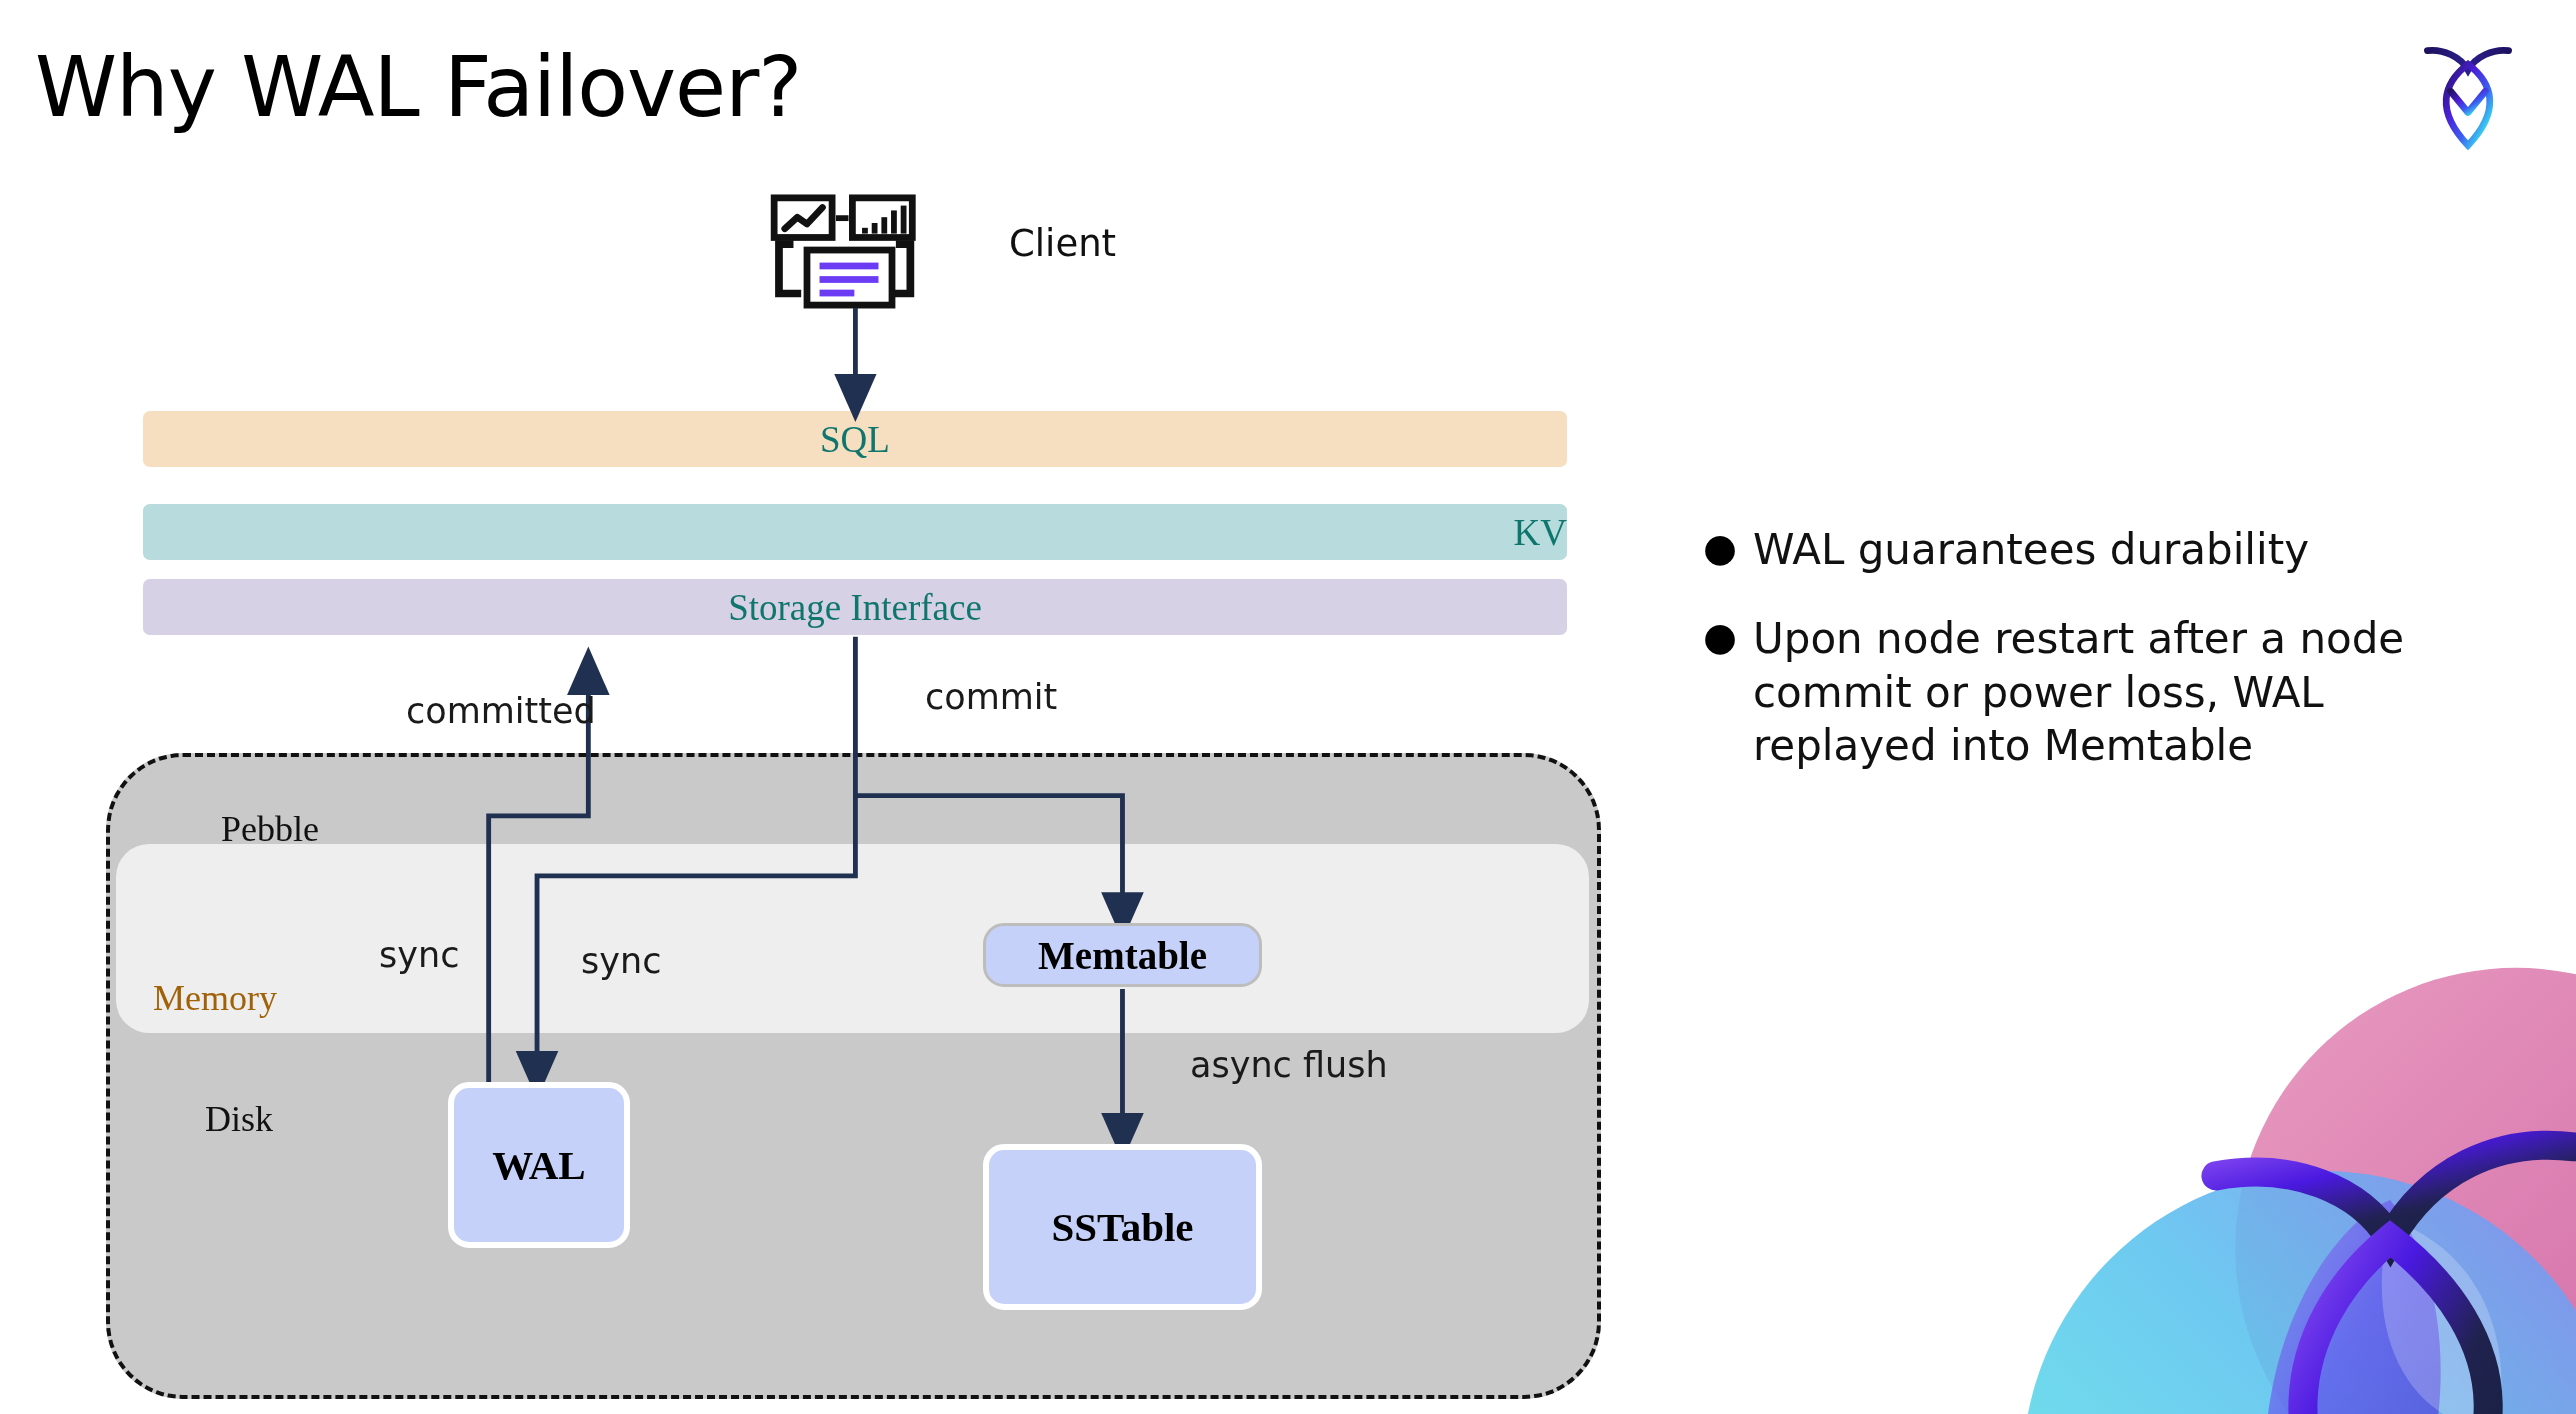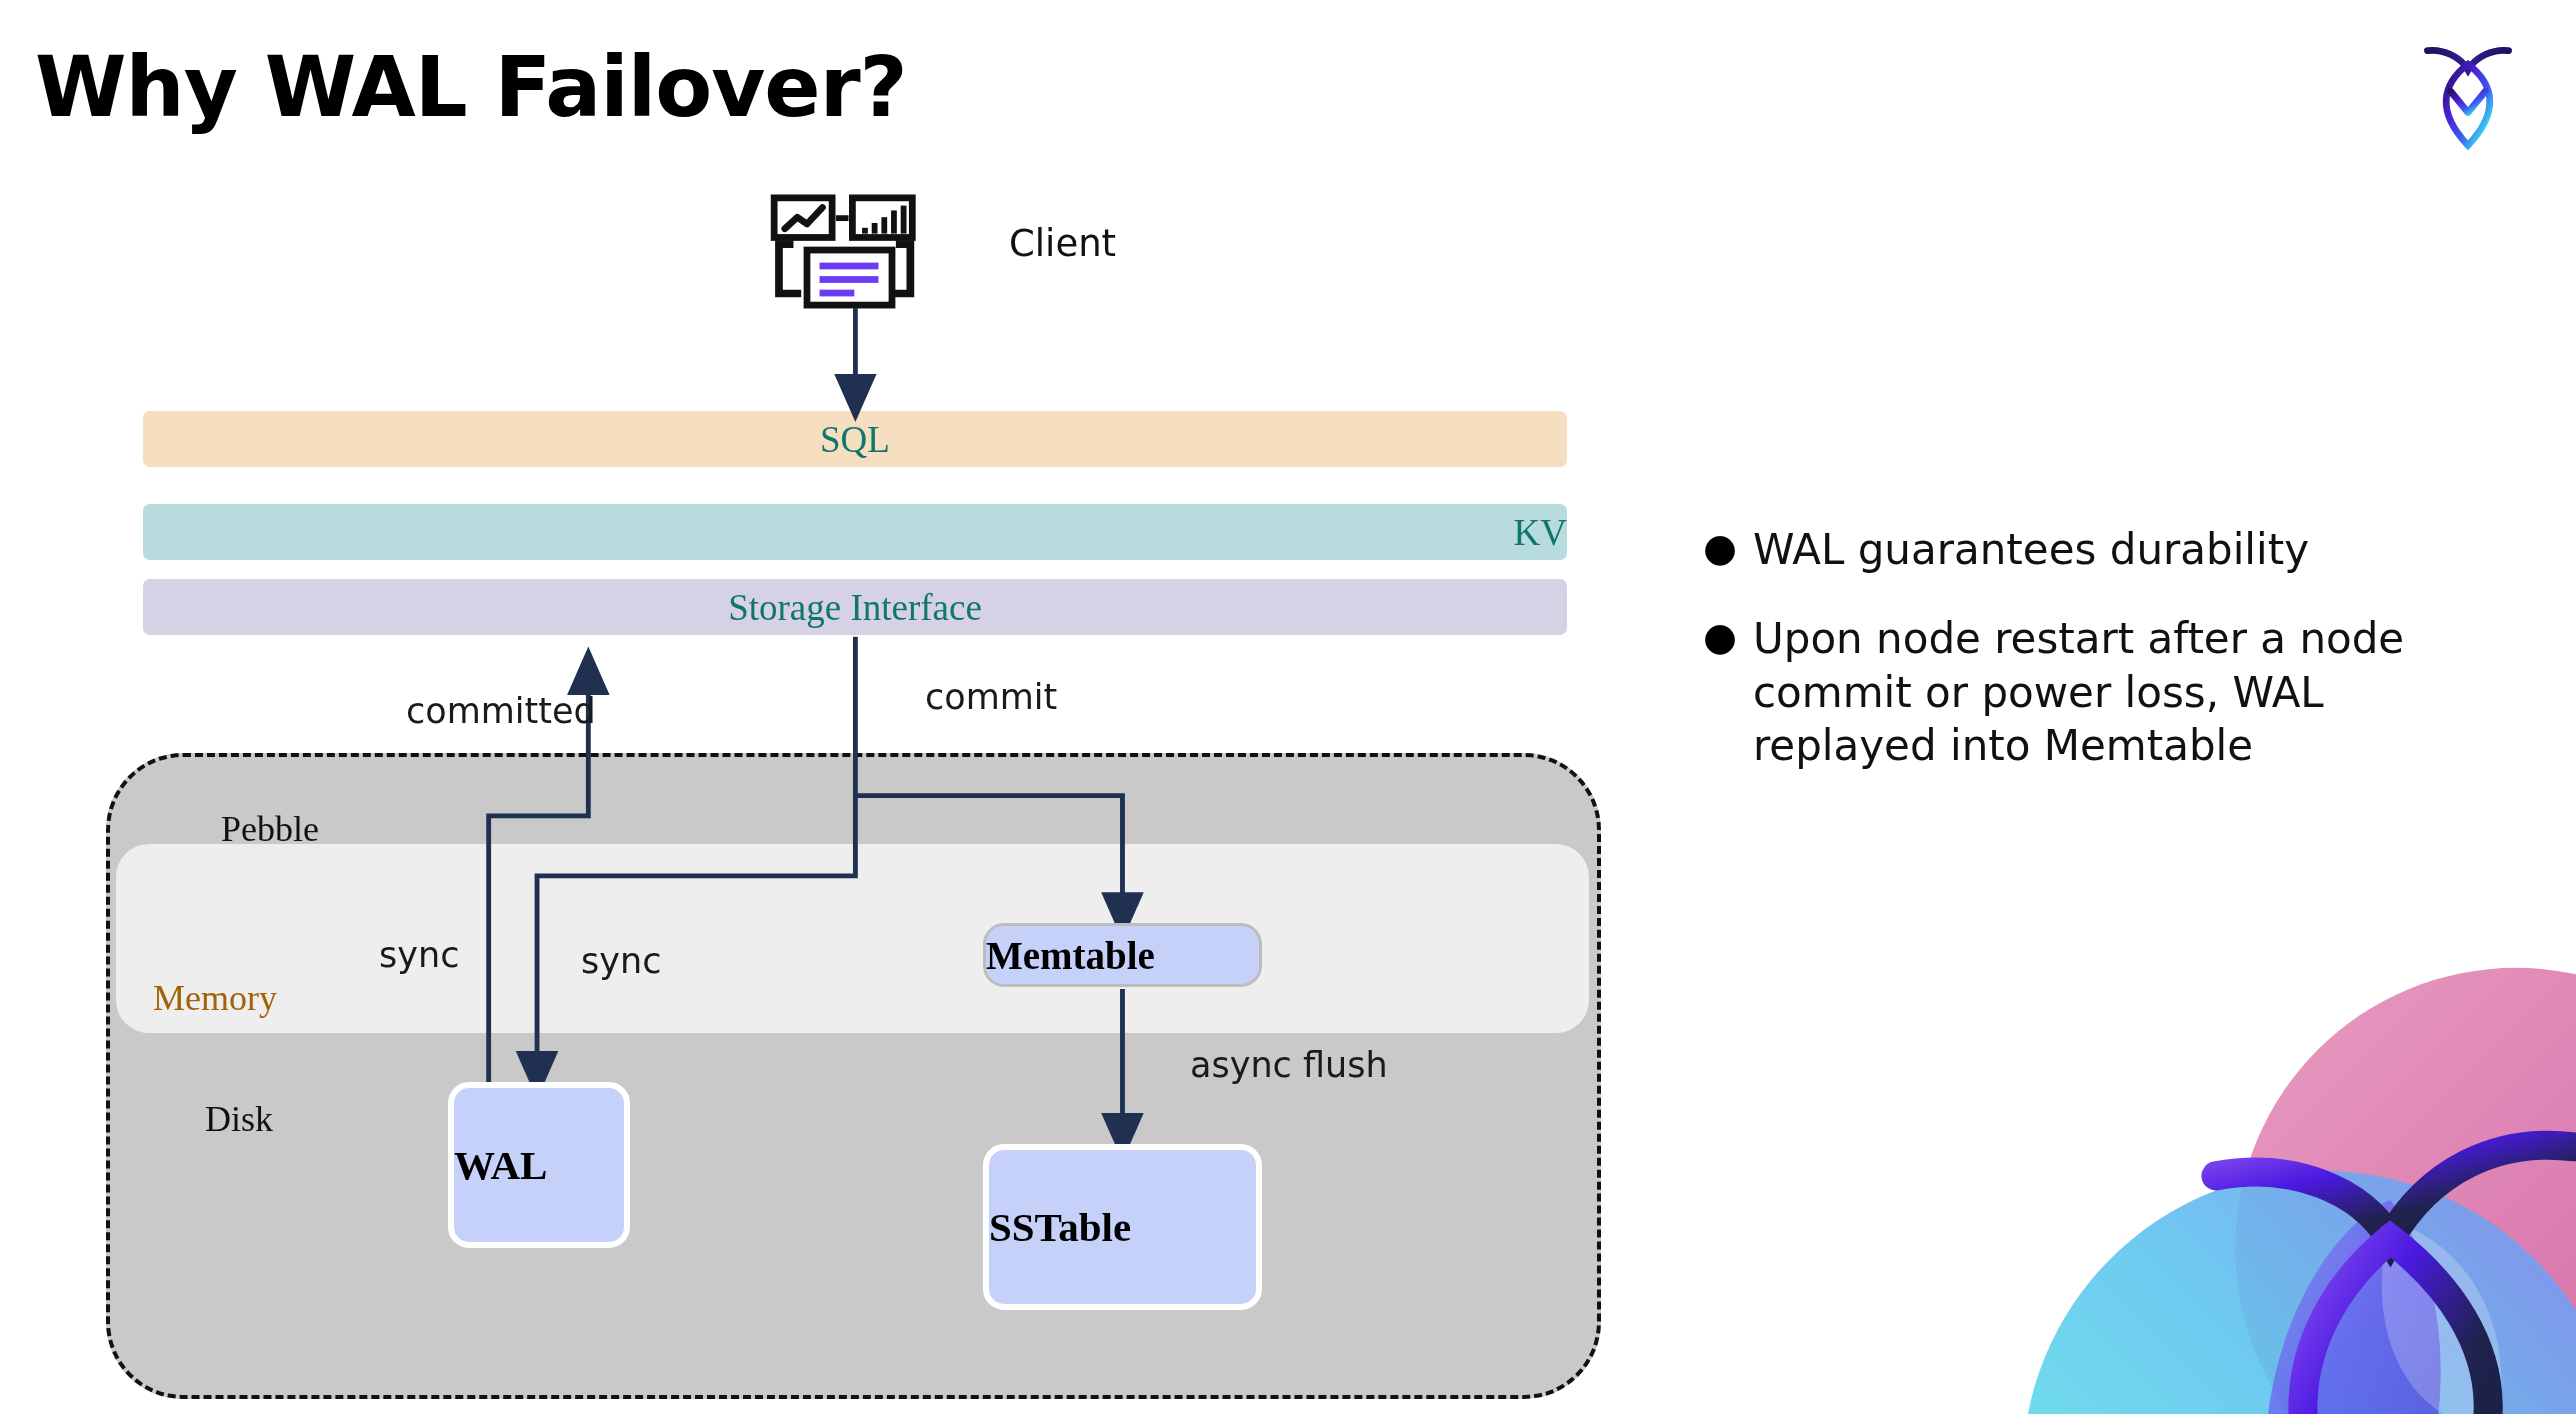--- a/index.html
+++ b/index.html
@@ -2,21 +2,21 @@
 <html><head>
 <meta charset="utf-8">
 <style>
   html,body{margin:0;padding:0;background:#fff;}
   body{width:2576px;height:1415px;overflow:hidden;position:relative;
        font-family:"Liberation Sans",sans-serif;color:#000;}
   #slide{position:absolute;inset:0;width:2576px;height:1415px;background:#fff;overflow:hidden;}
 
   
   #title{position:absolute;left:35px;top:35px;width:1161px;height:106px;
-         font-family:"DejaVu Sans",sans-serif;font-weight:bold;font-size:83px;
+         font-family:"DejaVu Sans",sans-serif;font-weight:normal;font-size:83px;
          letter-spacing:-1px;line-height:106px;color:#000;white-space:nowrap;}
 
   
   #logo{position:absolute;left:2410px;top:35px;width:116px;height:126px;}
 
   
   #deco{position:absolute;left:1974px;top:929px;width:602px;height:486px;overflow:hidden;
         pointer-events:none;}
 
   
@@ -40,21 +40,21 @@
                font-family:"Liberation Serif",serif;color:#111;margin-top:26px;}
   
   #memory{position:absolute;left:116px;top:844px;width:1473px;height:189px;
           background:#eeeeee;border-radius:33px;}
   #memoryLabel{position:absolute;left:153px;top:977px;font-size:36px;
                font-family:"Liberation Serif",serif;color:#a16207;}
   #diskLabel{position:absolute;left:205px;top:1098px;font-size:36px;
              font-family:"Liberation Serif",serif;color:#111;}
 
   .nodeBox{position:absolute;border-radius:21px;background:#c5d1f8;
-           display:flex;align-items:center;
+           display:flex;align-items:center;justify-content:center;
            font-family:"Liberation Serif",serif;font-weight:bold;font-size:39px;color:#000;
            box-sizing:border-box;}
   #boxMemtable{left:983px;top:923px;width:279px;height:64px;border:3.9px solid #bdbdbd;}
   #boxWAL{left:448px;top:1082px;width:182px;height:166px;border:6.8px solid #fff;font-size:41px;}
   #boxSSTable{left:983px;top:1144px;width:279px;height:166px;border:6.8px solid #fff;font-size:41px;}
 
   .edgeLabel{position:absolute;font-family:"DejaVu Sans",sans-serif;font-size:35px;color:#1a1a1a;
              white-space:nowrap;}
   #lblCommitted{left:406px;top:691px;}
   #lblCommit{left:905px;top:677px;margin-left:20px;}

